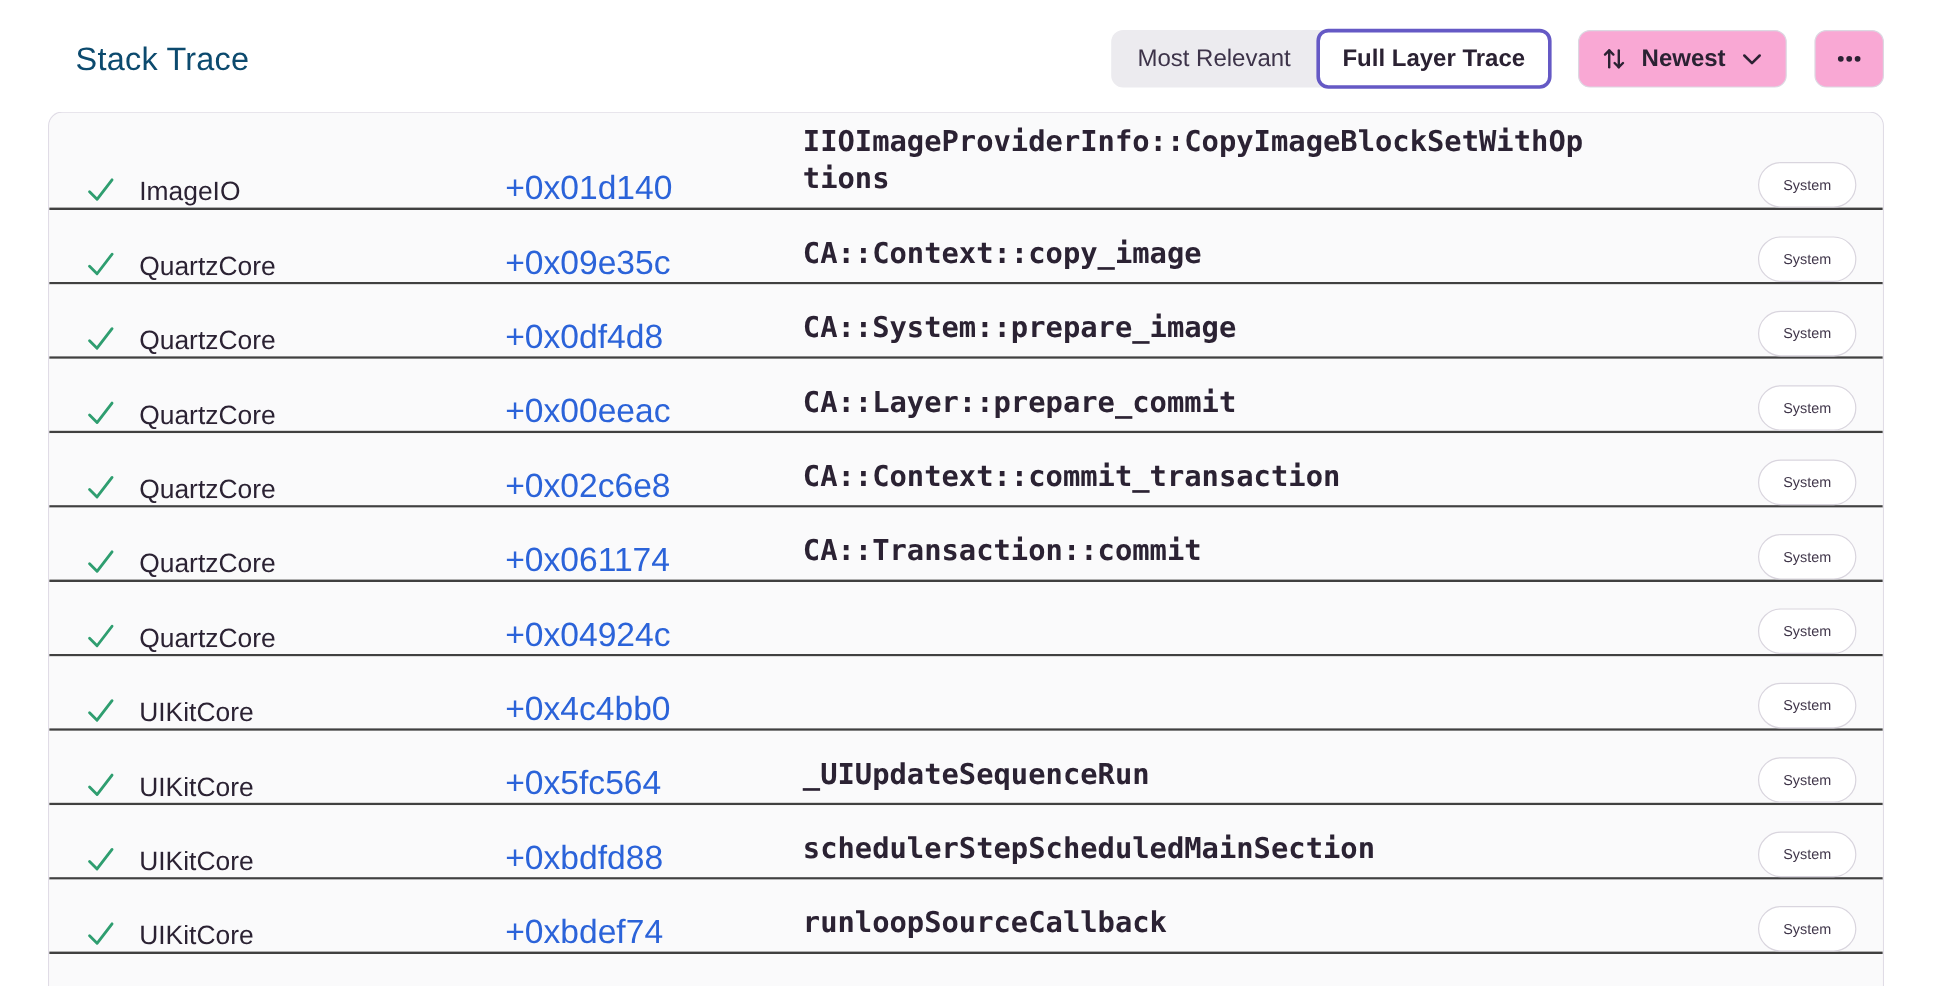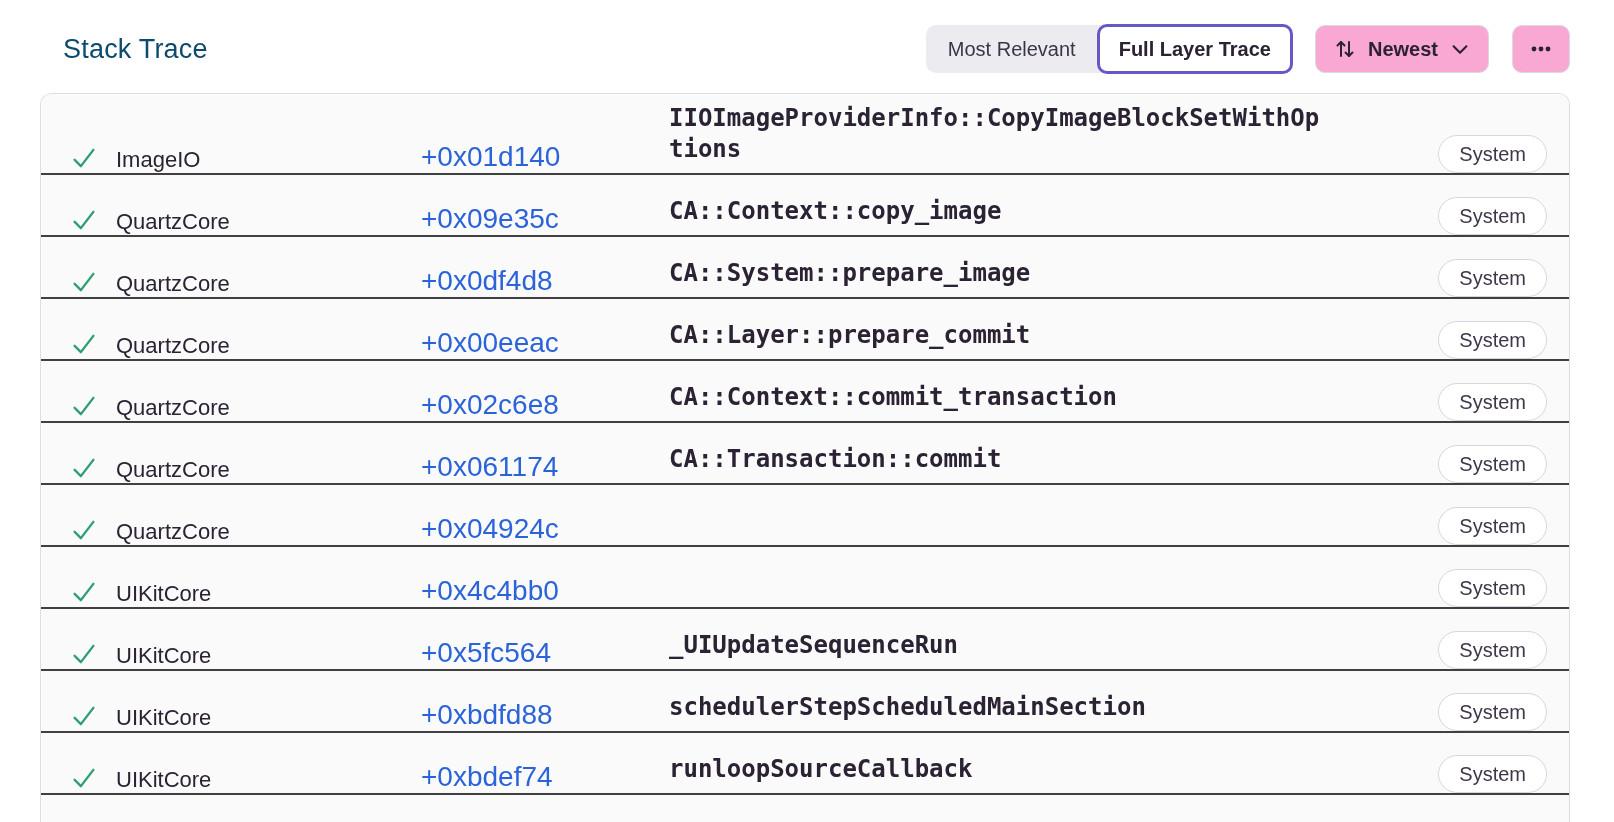--- a/index.html
+++ b/index.html
@@ -140,21 +140,21 @@
   }
   .badge {
     display: inline-flex;
     align-items: center;
     height: 38px;
     box-sizing: border-box;
     padding: 0 20px;
     border: 1px solid #d9d5de;
     border-radius: 19px;
     background: #ffffff;
-    font-size: 20px;
+    font-size: 12px;
     color: #40364a;
     white-space: nowrap;
   }
   .trace-tail {
     height: 40px;
     background: #fafafb;
   }
 </style>
 </head>
 <body>

